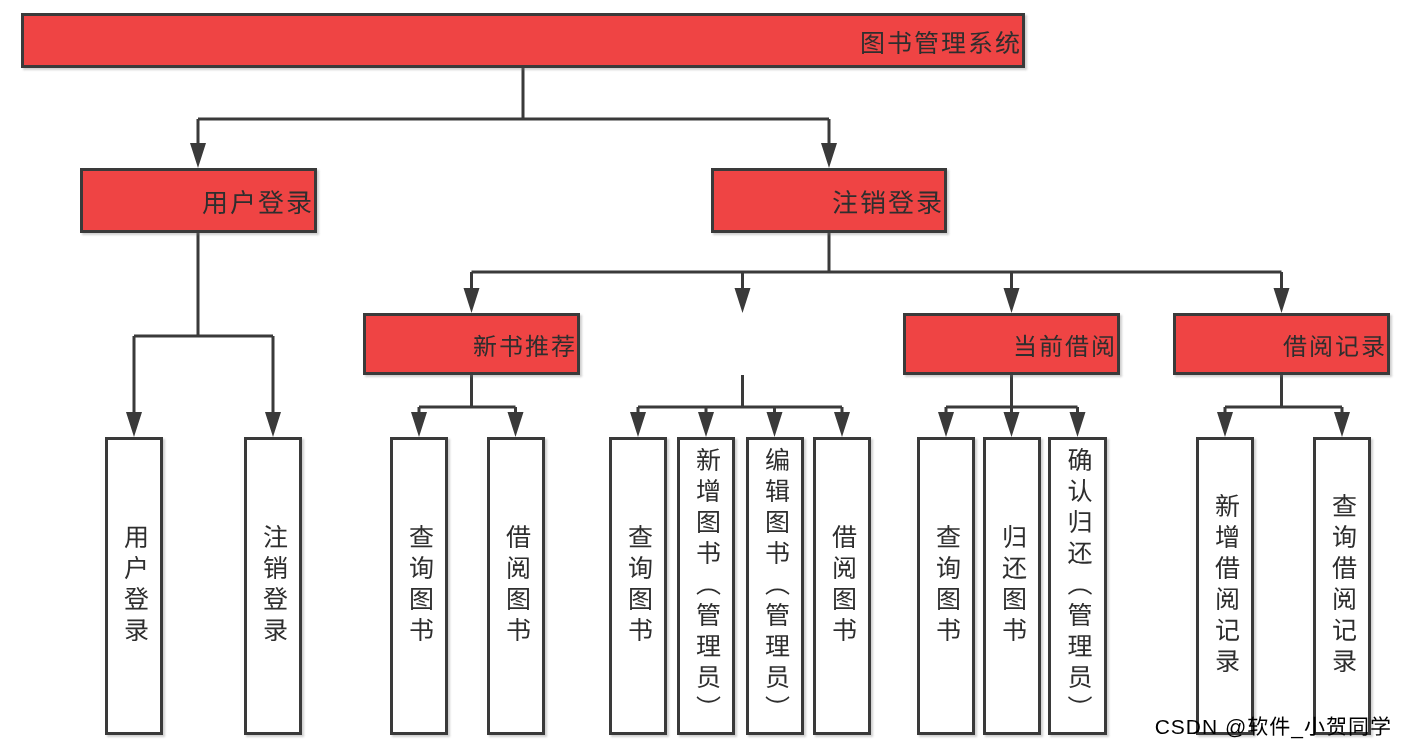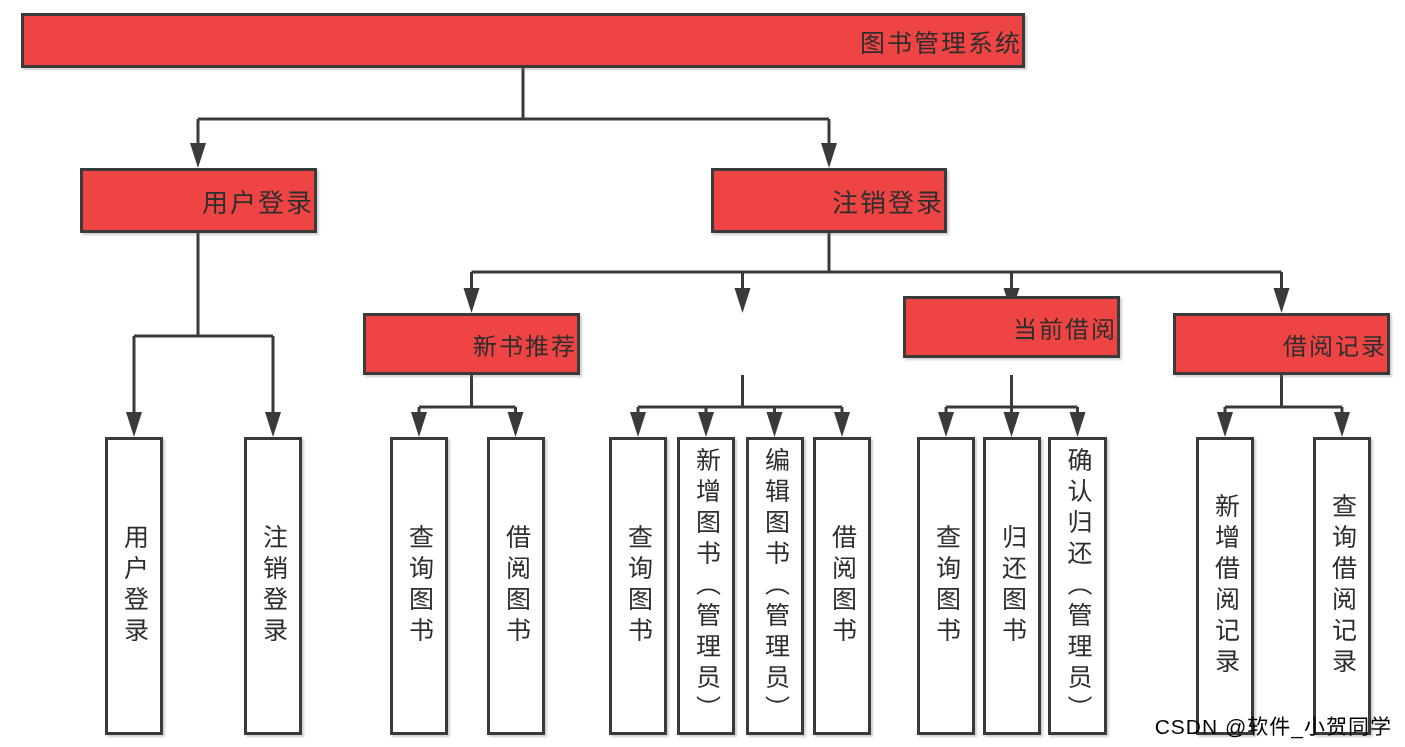--- a/index.html
+++ b/index.html
@@ -102,21 +102,21 @@
   <div class="box lvl2" style="left:80px; top:168px; width:237px; height:65px;">
     <span>用户登录</span>
   </div>
   <div class="box lvl2" style="left:711px; top:168px; width:236px; height:65px;">
     <span>注销登录</span>
   </div>
 
   <div class="box lvl3" style="left:363px; top:313px; width:217px; height:62px;">
     <span>新书推荐</span>
   </div>
-  <div class="box lvl3" style="left:903px; top:296px; width:217px; height:62px;">
+  <div class="box lvl3" style="left:903px; top:313px; width:217px; height:62px;">
     <span>当前借阅</span>
   </div>
   <div class="box lvl3" style="left:1173px; top:313px; width:217px; height:62px;padding-left:20px;">
     <span>借阅记录</span>
   </div>
 
   <div class="leaf" style="left:105px;">
     <span class="vtext">用户登录</span>
   </div>
   <div class="leaf" style="left:244px;">

